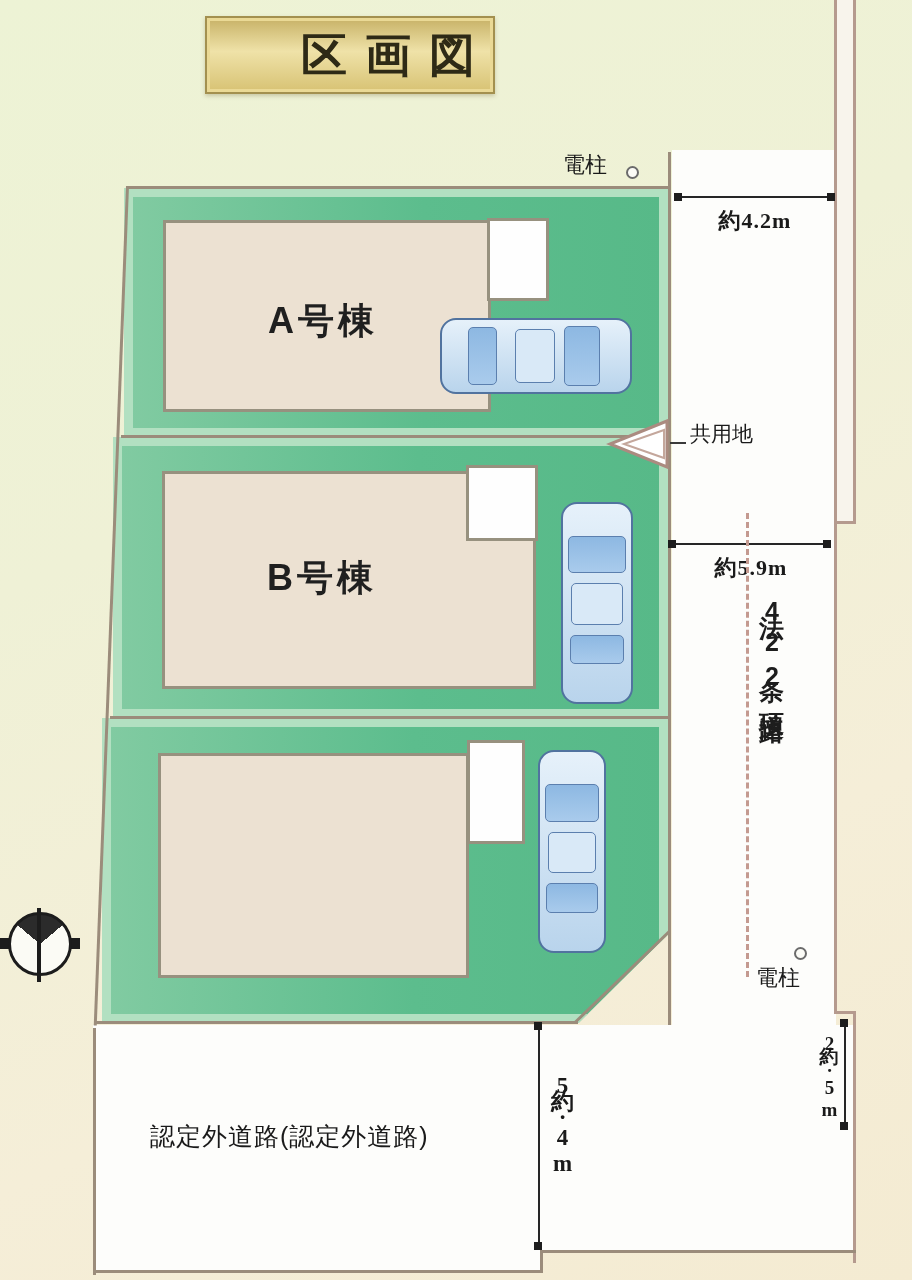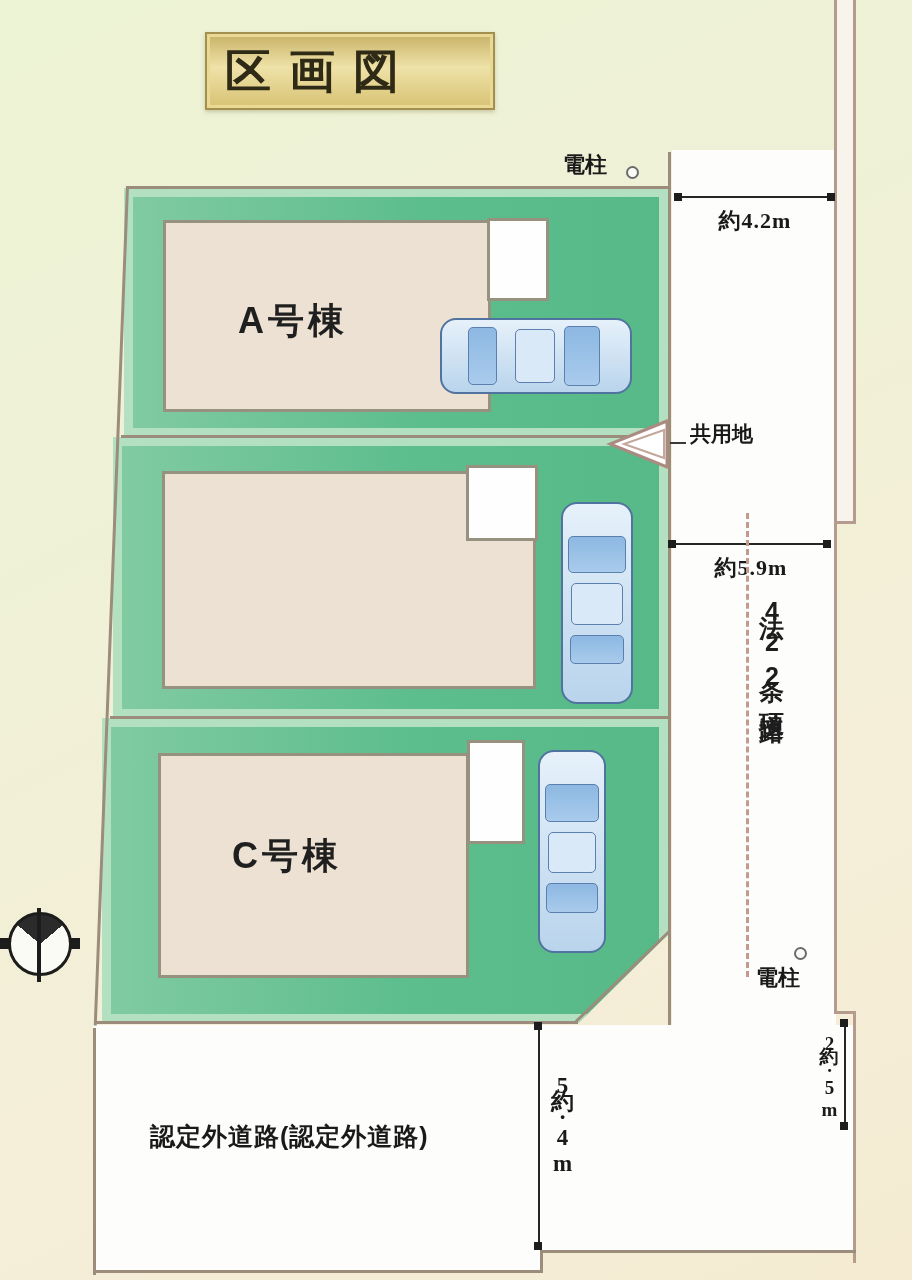--- a/index.html
+++ b/index.html
@@ -16,50 +16,50 @@
   
   .lot{
     background:linear-gradient(90deg,#82cba2 0%,#5cbd8d 55%,#57b988 100%);
     box-shadow:inset 0 0 0 9px #b2e0c1;
   }
   
   .bld{background:#ece1d2;border:3px solid #97917f;box-sizing:border-box;}
   .porch{background:#fefefe;border:3px solid #97917f;box-sizing:border-box;}
   .bld-label{
     font-size:36px;font-weight:bold;color:#1f1f1f;letter-spacing:4px;
-    text-align:left;line-height:1;
+    text-align:center;line-height:1;
   }
   
   .car{
     background:linear-gradient(#e6f1fa,#b9d4ec);
     border:2px solid #51739f;border-radius:16px;box-sizing:border-box;overflow:hidden;
   }
   .car .glass{position:absolute;background:linear-gradient(#8db8e2,#a9cbec);border:1px solid #5b7fae;border-radius:5px;}
   .car-v .g1{left:8%;right:8%;top:16%;height:18%;}
   .car-v .g2{left:12%;right:12%;top:40%;height:20%;background:#d9e9f7;}
   .car-v .g3{left:10%;right:10%;top:66%;height:14%;}
   .car-h .g1{top:8%;bottom:8%;right:16%;width:18%;}
   .car-h .g2{top:12%;bottom:12%;right:40%;width:20%;background:#d9e9f7;}
   .car-h .g3{top:10%;bottom:10%;right:… ;}
   .car-h .g3{top:10%;bottom:10%;left:14%;width:14%;}
   
   .dimline{background:#262626;}
   .dimsq{width:8px;height:8px;background:#1d1d1d;}
   .dimtext{font-size:22px;font-weight:bold;color:#1a1a1a;letter-spacing:1px;white-space:nowrap;font-family:Liberation Serif, serif;}
   .vtext{writing-mode:vertical-rl;text-orientation:upright;white-space:nowrap;}
   .dashline{border-left:3px dashed #c49a90;}
-  .smalltext{font-size:21px;font-weight:bold;color:#1a1a1a;white-space:nowrap;}
+  .smalltext{font-size:21px;font-weight:normal;color:#1a1a1a;white-space:nowrap;}
   .pole{width:13px;height:13px;border:2px solid #6b6b6b;border-radius:50%;background:#fbfbf6;box-sizing:border-box;}
   
   #title-box{
-    left:205px;top:32px;width:286px;height:74px;
+    left:205px;top:16px;width:286px;height:74px;
     background:linear-gradient(180deg,#c7b166 0%,#efe2a8 45%,#d7c273 100%);
     border:2px solid #a3904f;
     box-shadow:inset 0 0 0 3px #ead995,0 2px 4px rgba(90,70,20,.25);
-    display:flex;align-items:center;justify-content:flex-start;
+    display:flex;align-items:center;justify-content:flex-end;
   }
   #title-text{font-size:46px;font-weight:bold;color:#2e2a16;letter-spacing:18px;text-indent:18px;line-height:1;}
   
   #compass-circle{
     left:8px;top:912px;width:64px;height:64px;border:3px solid #1c1c1c;border-radius:50%;
     background:conic-gradient(from -50deg,#2b2b2b 0deg 100deg,#fbfbf5 100deg 360deg);
     box-sizing:border-box;
   }
   #compass-vbar{left:37px;top:908px;width:4px;height:74px;background:#1c1c1c;}
   #compass-hbar{left:0px;top:938px;width:80px;height:11px;background:#1c1c1c;}
@@ -94,24 +94,24 @@
   <div class="abs bline" style="left:93px;top:1270px;width:449px;height:3px;"></div>
   <div class="abs bline" style="left:540px;top:1250px;width:316px;height:3px;"></div>
   <div class="abs bline" style="left:540px;top:1250px;width:3px;height:23px;"></div>
 
   <div class="abs bld" style="left:163px;top:220px;width:328px;height:192px;"></div>
   <div class="abs porch" style="left:487px;top:218px;width:62px;height:83px;"></div>
   <div class="abs bld-label" style="left:238px;top:303px;width:170px;">A号棟</div>
 
   <div class="abs bld" style="left:162px;top:471px;width:374px;height:218px;"></div>
   <div class="abs porch" style="left:466px;top:465px;width:72px;height:76px;"></div>
+  <div class="abs bld-label" style="left:237px;top:560px;width:170px;">B号棟</div>
 
   <div class="abs bld" style="left:158px;top:753px;width:311px;height:225px;"></div>
   <div class="abs porch" style="left:467px;top:740px;width:58px;height:104px;"></div>
-  <div class="abs bld-label" style="left:232px;top:838px;width:170px;">C号棟</div>
 
   <div class="abs car car-h" style="left:440px;top:318px;width:192px;height:76px;">
     <div class="glass g1"></div>
     <div class="glass g2"></div>
     <div class="glass g3"></div>
   </div>
   <div class="abs car car-v" style="left:561px;top:502px;width:72px;height:202px;">
     <div class="glass g1"></div>
     <div class="glass g2"></div>
     <div class="glass g3"></div>

